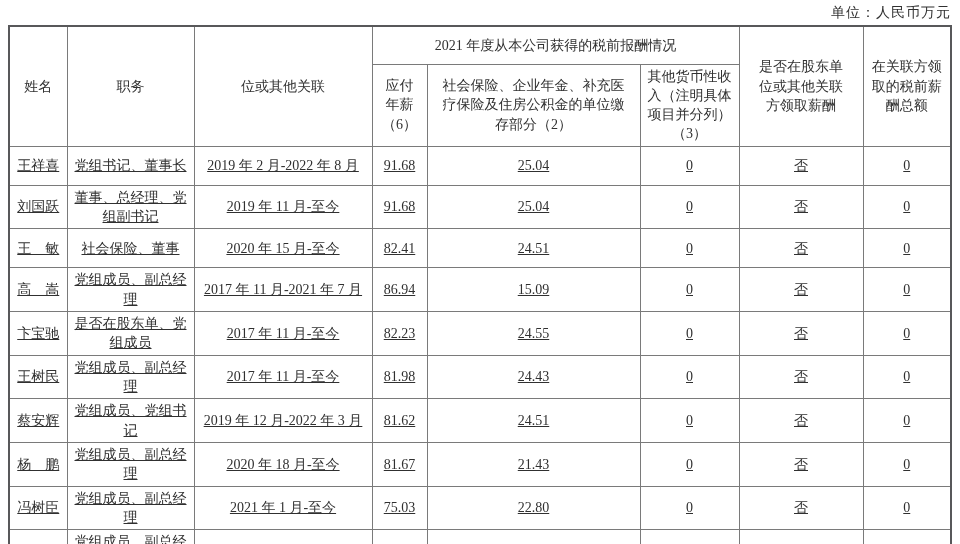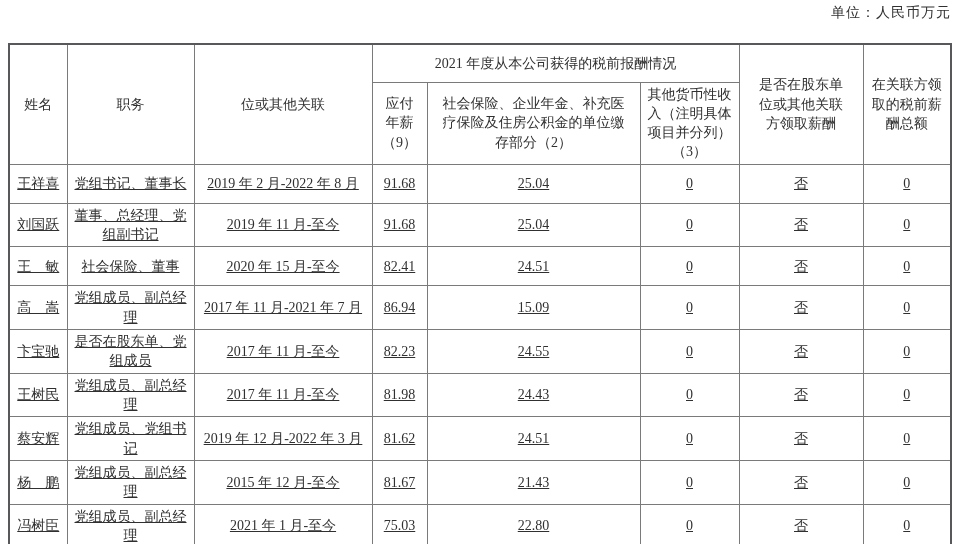--- a/index.html
+++ b/index.html
@@ -7,21 +7,21 @@
     margin: 0; padding: 0;
     width: 960px; height: 544px;
     background: #ffffff;
     font-family: "Liberation Serif", "DejaVu Serif", serif;
     color: #303030;
   }
   .unit-label {
     width: 951px;
     text-align: right;
     font-size: 14px;
-    padding: 4px 0 21px 0;
+    padding: 4px 0 3px 0;
     letter-spacing: 1px;
   }
   table.salary-table {
     border-collapse: collapse;
     table-layout: fixed;
     margin-left: 8px;
     width: 943px;
     border: 2px solid #58585a;
   }
   .salary-table th, .salary-table td {
@@ -64,21 +64,21 @@
       <th rowspan="2" class="pre">是否在股东单
 位或其他关联
 方领取薪酬</th>
       <th rowspan="2" class="pre">在关联方领
 取的税前薪
 酬总额</th>
     </tr>
     <tr class="hrow2">
       <th class="pre">应付
 年薪
-（9）</th>
+（6）</th>
       <th class="pre">社会保险、企业年金、补充医
 疗保险及住房公积金的单位缴
 存部分（2）</th>
       <th class="pre">其他货币性收
 入（注明具体
 项目并分列）
 （3）</th>
     </tr>
   </thead>
   <tbody>
@@ -148,21 +148,21 @@
       <td class="nowrap">2019 年 12 月-2022 年 3 月</td>
       <td class="nowrap">81.62</td>
       <td class="nowrap">24.51</td>
       <td class="nowrap">0</td>
       <td class="nowrap">否</td>
       <td class="nowrap">0</td>
     </tr>
     <tr class="drow">
       <td class="nowrap">杨　鹏</td>
       <td>党组成员、副总经理</td>
-      <td class="nowrap">2015 年 12 月-至今</td>
+      <td class="nowrap">2020 年 18 月-至今</td>
       <td class="nowrap">81.67</td>
       <td class="nowrap">21.43</td>
       <td class="nowrap">0</td>
       <td class="nowrap">否</td>
       <td class="nowrap">0</td>
     </tr>
     <tr class="drow">
       <td class="nowrap">冯树臣</td>
       <td>党组成员、副总经理</td>
       <td class="nowrap">2021 年 1 月-至今</td>

